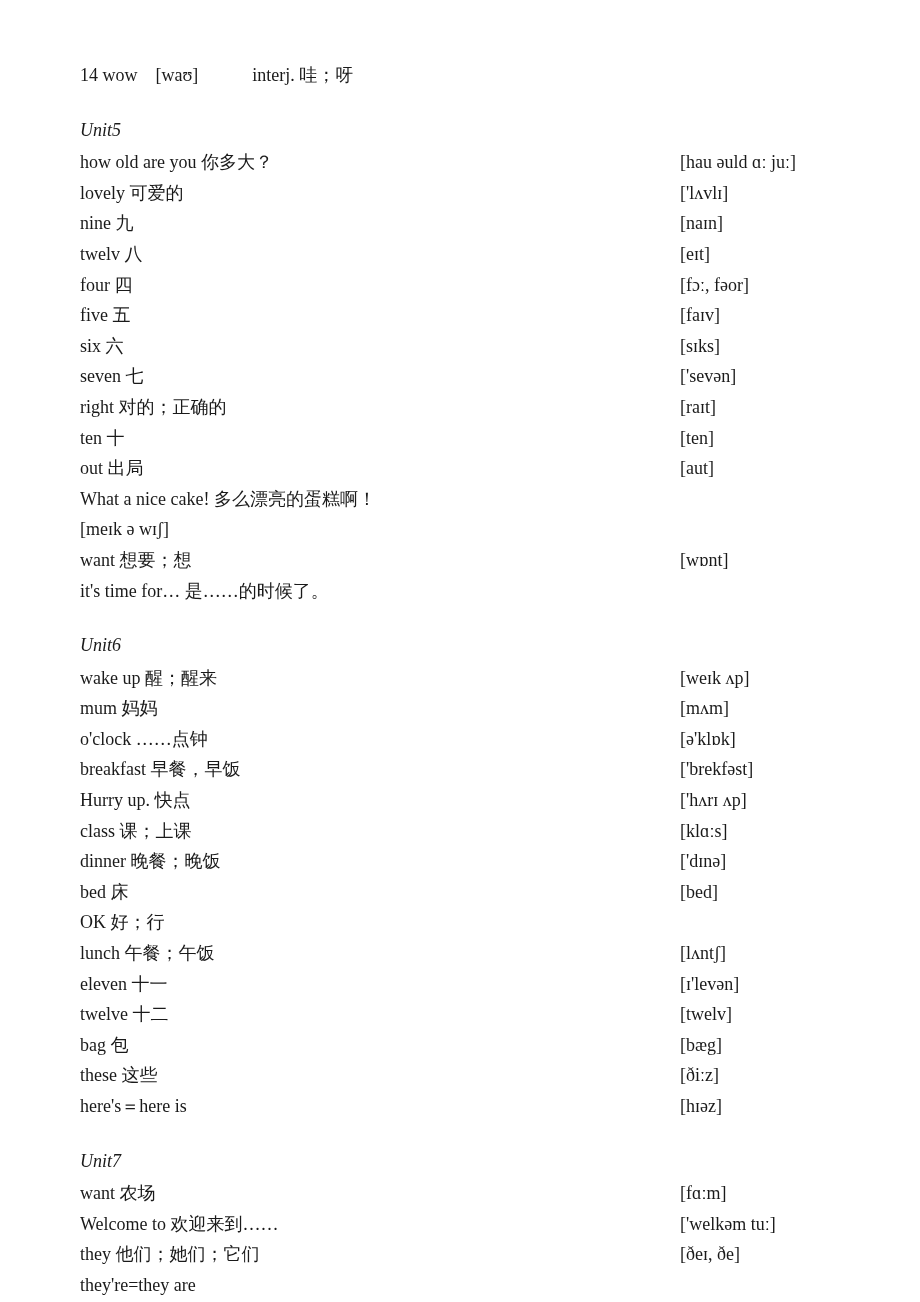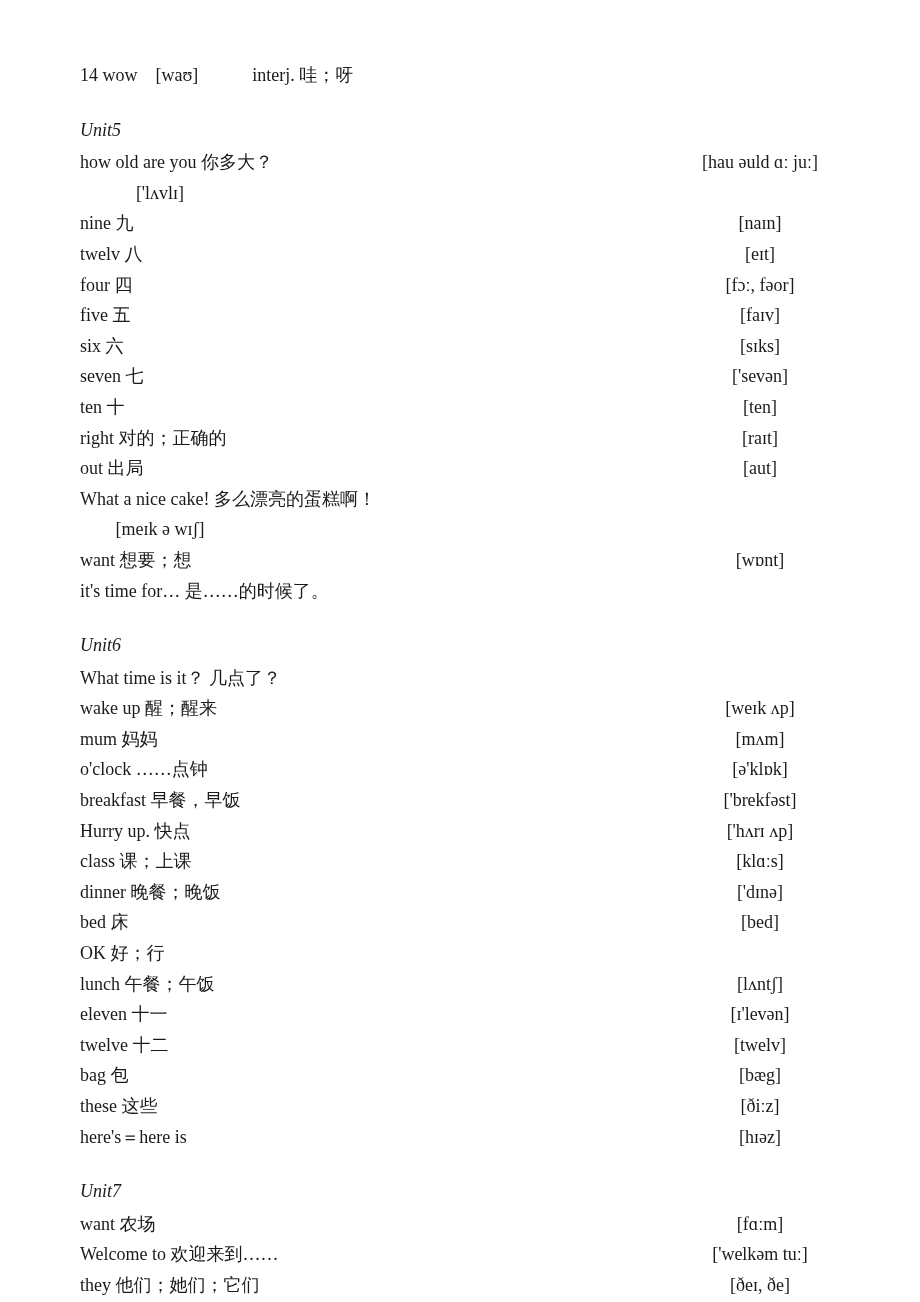--- a/index.html
+++ b/index.html
@@ -29,21 +29,21 @@
       display: flex;
       justify-content: space-between;
       align-items: baseline;
     }
     .entry-left {
       flex: 1;
       padding-right: 20px;
     }
     .entry-right {
       min-width: 160px;
-      text-align: center;
+      text-align: left;
     }
     .header-entry {
       margin-bottom: 2px;
     }
   </style>
 </head>
 <body>
 
 <div class="section">
   <div class="entry header-entry">
@@ -52,20 +52,21 @@
 </div>
 
 <div class="section">
   <div class="section-title">Unit5</div>
 
   <div class="entry">
     <span class="entry-left">how old are you 你多大？</span>
     <span class="entry-right">[hau əuld ɑː juː]</span>
   </div>
   <div class="entry">
+    <span class="entry-left">lovely  可爱的</span>
     <span class="entry-right">['lʌvlɪ]</span>
   </div>
   <div class="entry">
     <span class="entry-left">nine  九</span>
     <span class="entry-right">[naɪn]</span>
   </div>
   <div class="entry">
     <span class="entry-left">twelv  八</span>
     <span class="entry-right">[eɪt]</span>
   </div>
@@ -79,28 +80,28 @@
   </div>
   <div class="entry">
     <span class="entry-left">six  六</span>
     <span class="entry-right">[sɪks]</span>
   </div>
   <div class="entry">
     <span class="entry-left">seven  七</span>
     <span class="entry-right">['sevən]</span>
   </div>
   <div class="entry">
+    <span class="entry-left">right  对的；正确的</span>
+    <span class="entry-right">[raɪt]</span>
+  </div>
+  <div class="entry">
     <span class="entry-left">ten  十</span>
     <span class="entry-right">[ten]</span>
   </div>
   <div class="entry">
-    <span class="entry-left">right  对的；正确的</span>
-    <span class="entry-right">[raɪt]</span>
-  </div>
-  <div class="entry">
     <span class="entry-left">out  出局</span>
     <span class="entry-right">[aut]</span>
   </div>
   <div class="entry">
     <span class="entry-left">What a nice cake!  多么漂亮的蛋糕啊！</span>
     <span class="entry-right"></span>
   </div>
   <div class="entry">
     <span class="entry-right">[meɪk ə wɪʃ]</span>
   </div>
@@ -111,24 +112,20 @@
   <div class="entry">
     <span class="entry-left">it's time for…  是……的时候了。</span>
     <span class="entry-right"></span>
   </div>
 </div>
 
 <div class="section">
   <div class="section-title">Unit6</div>
 
   <div class="entry">
-    <span class="entry-left">What time is it？ 几点了？</span>
-    <span class="entry-right"></span>
-  </div>
-  <div class="entry">
     <span class="entry-left">wake up  醒；醒来</span>
     <span class="entry-right">[weɪk ʌp]</span>
   </div>
   <div class="entry">
     <span class="entry-left">mum  妈妈</span>
     <span class="entry-right">[mʌm]</span>
   </div>
   <div class="entry">
     <span class="entry-left">o'clock ……点钟</span>
     <span class="entry-right">[ə'klɒk]</span>

